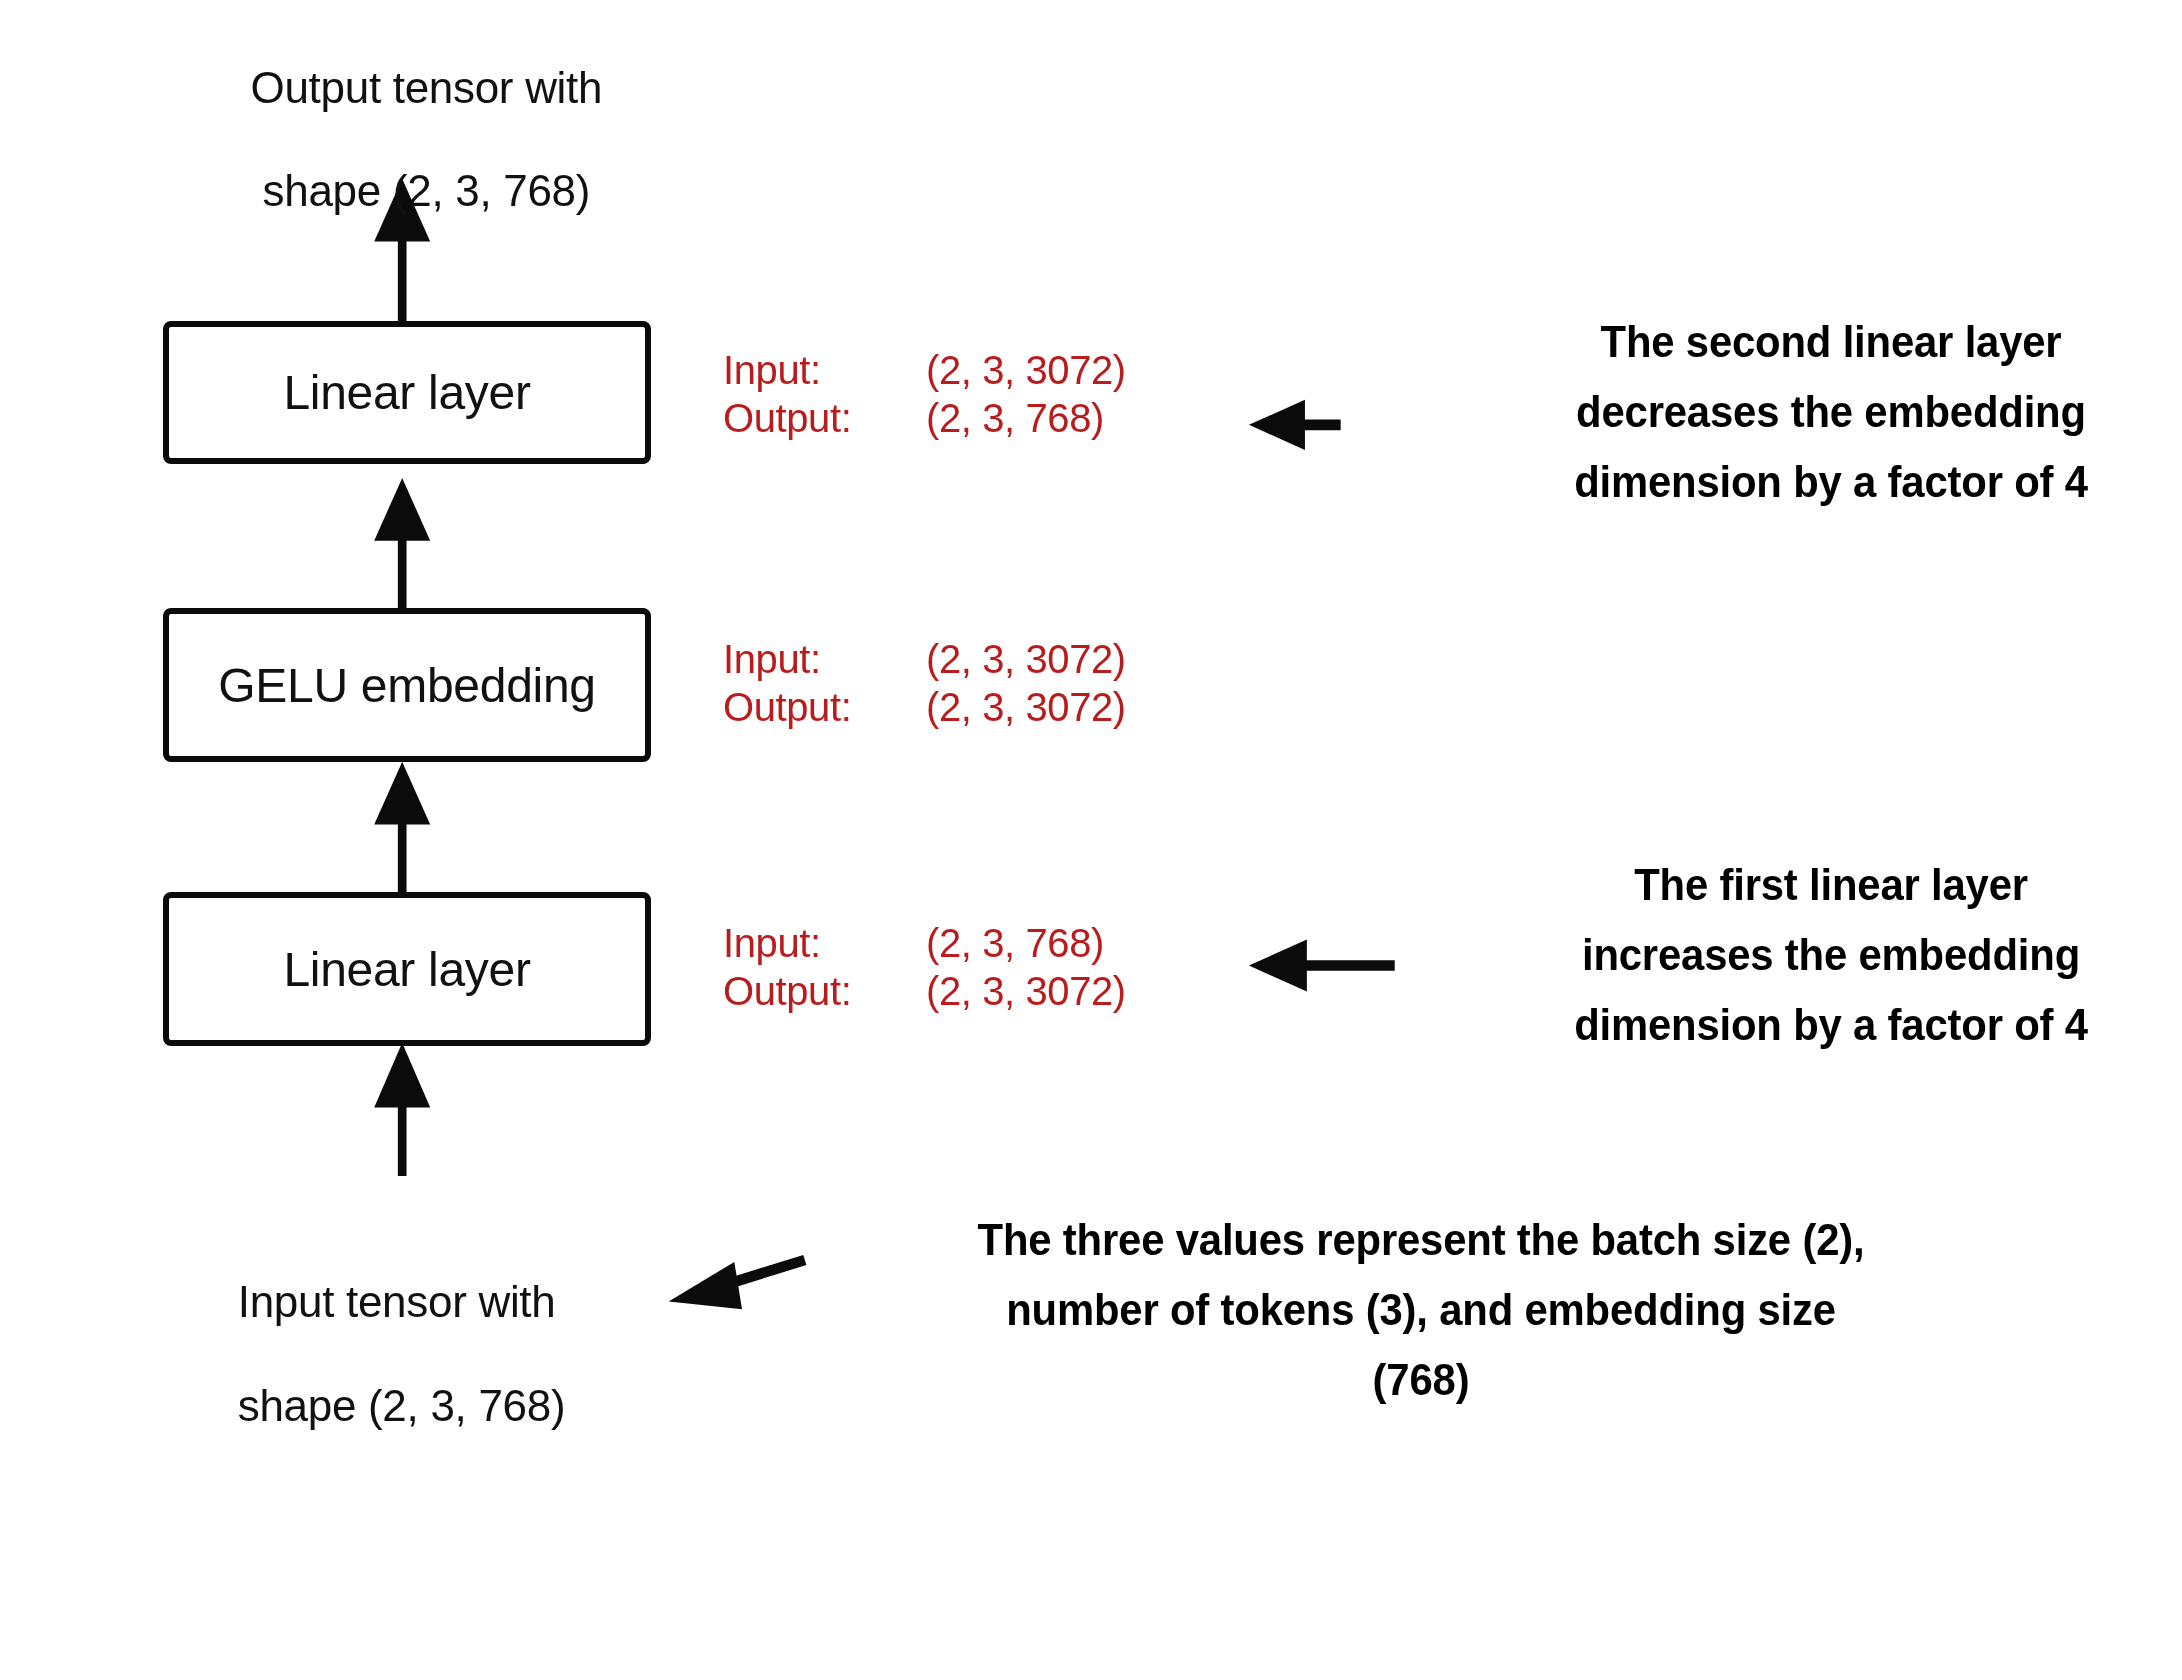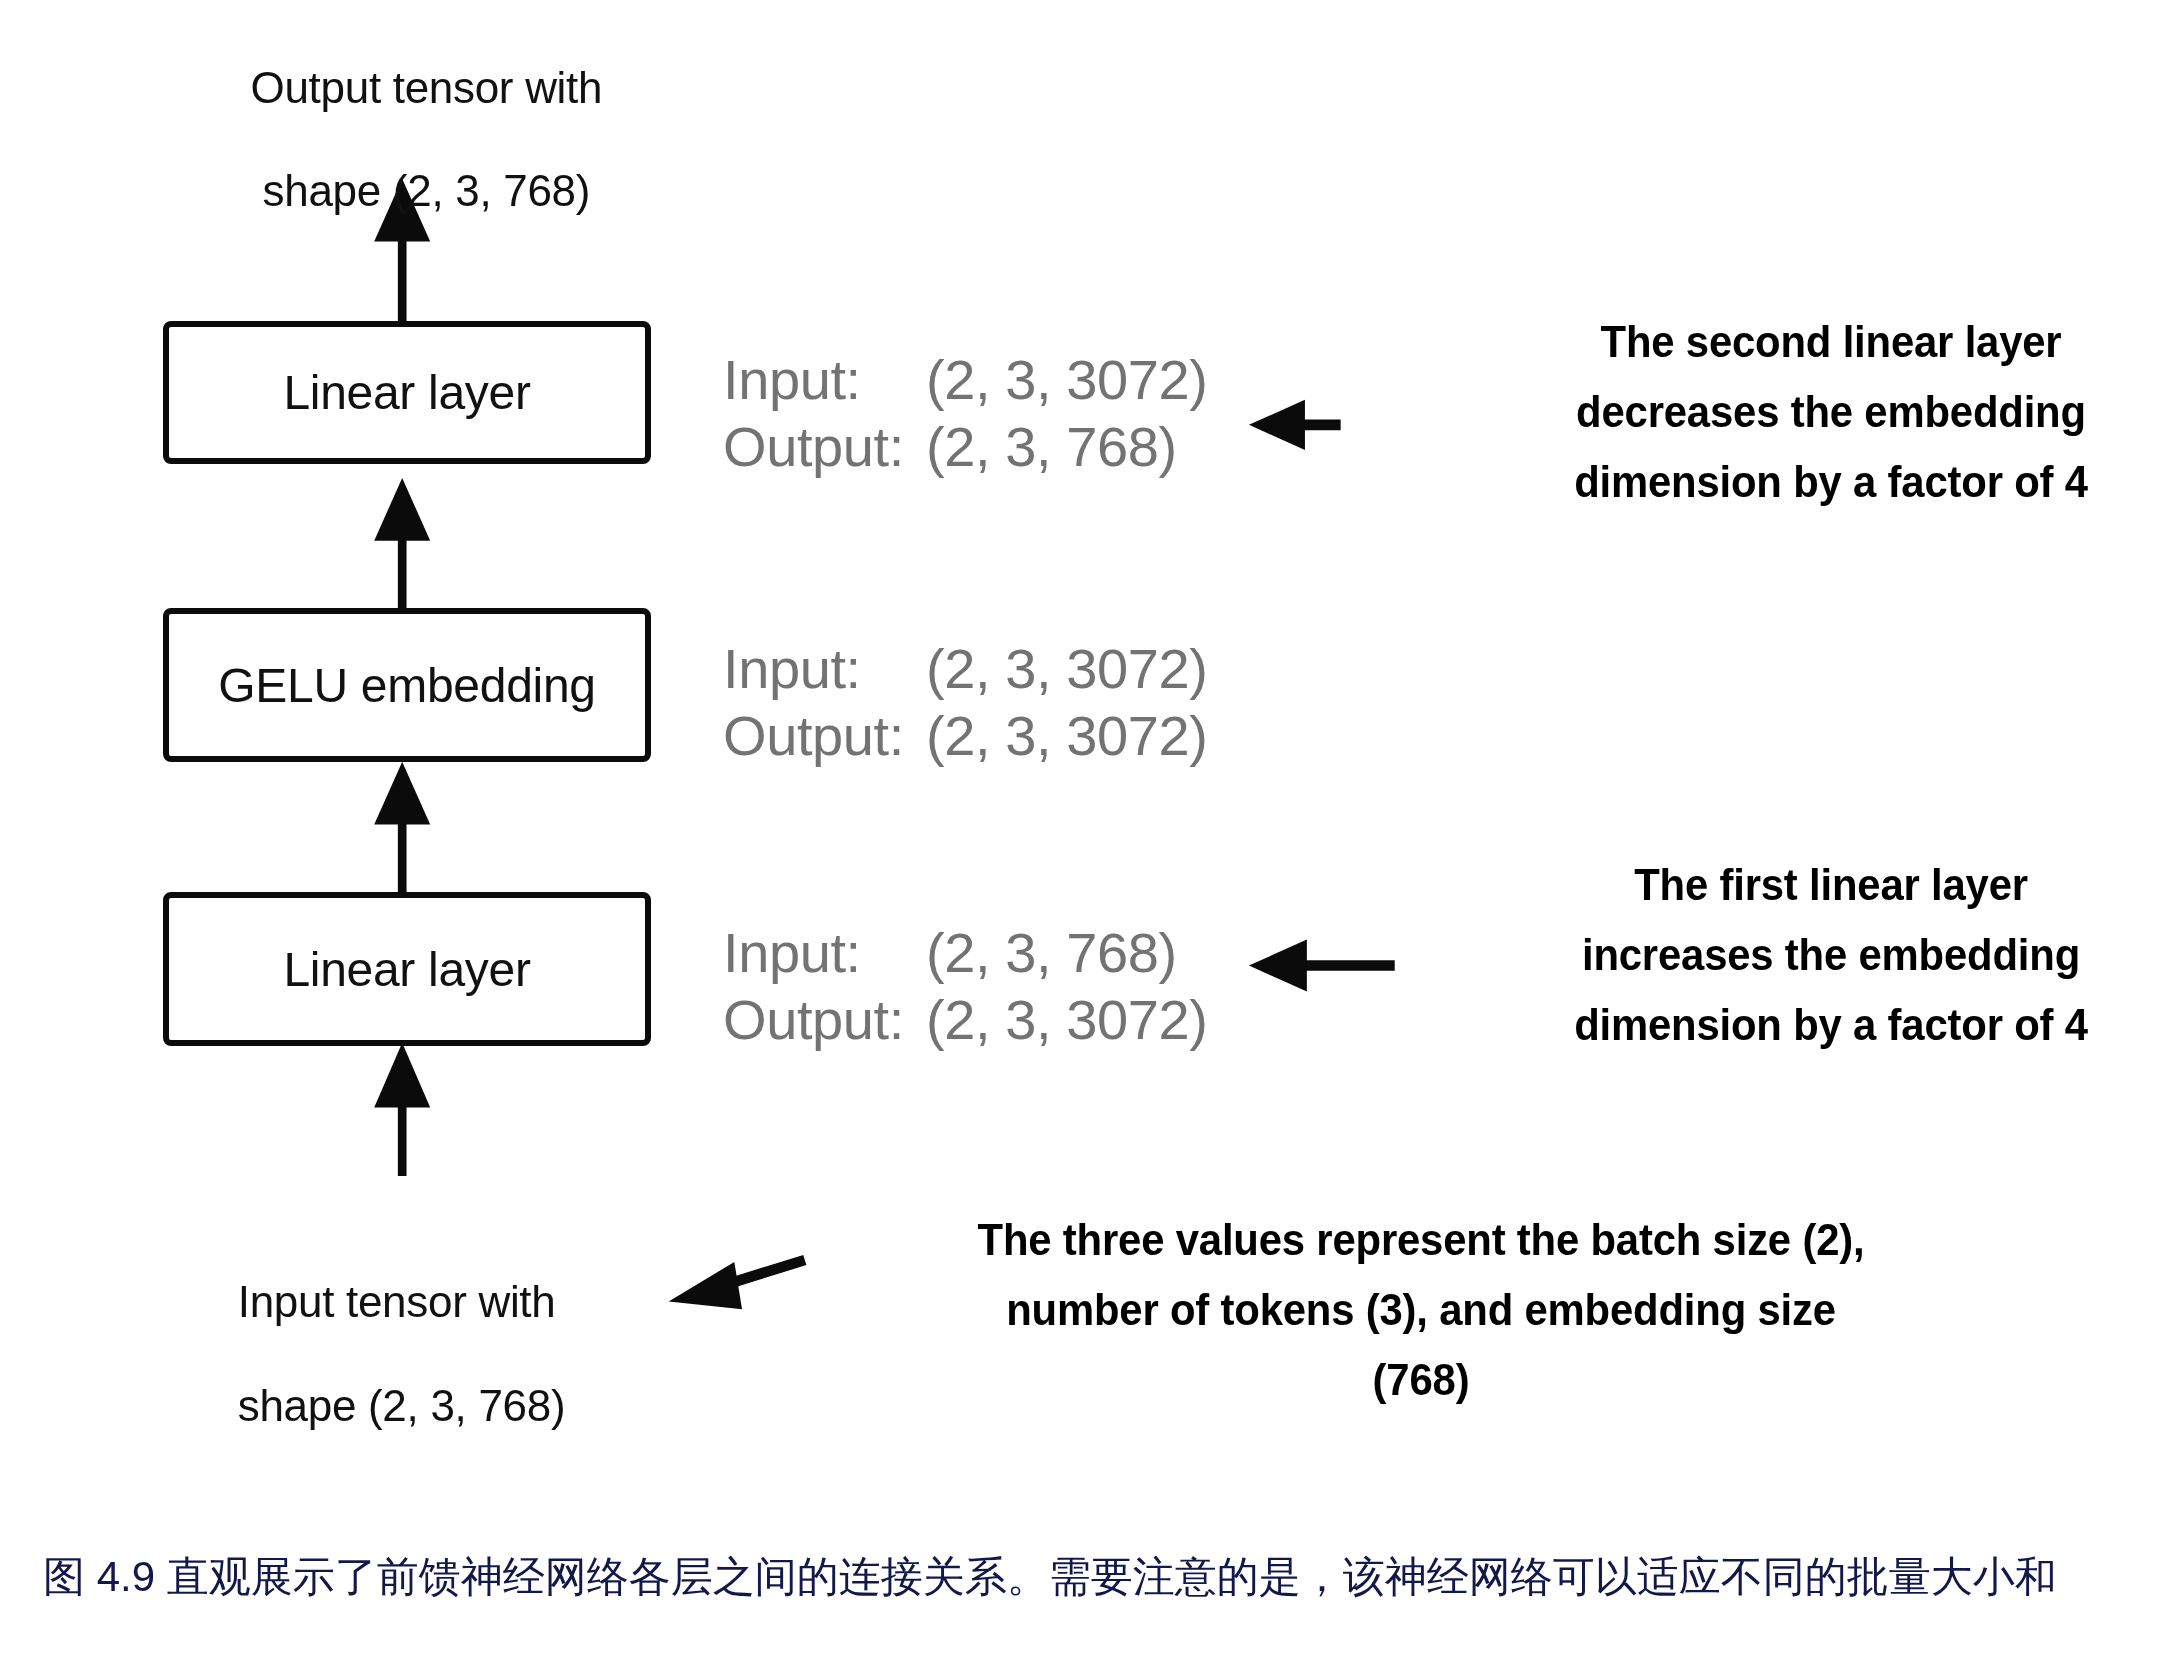--- a/index.html
+++ b/index.html
@@ -47,23 +47,23 @@
     font-family: "Liberation Sans", "DejaVu Sans", sans-serif;
     font-size: 48px;
     color: #111111;
     letter-spacing: -0.3px;
     white-space: nowrap;
   }
 
   
   .io-block {
     font-family: "Liberation Sans", "DejaVu Sans", sans-serif;
-    font-size: 56px;
+    font-size: 40px;
     line-height: 1.20;
-    color: #737373;
+    color: #b91c1c;
     letter-spacing: -0.4px;
     white-space: nowrap;
   }
   .io-row { display: block; }
   .io-key {
     display: inline-block;
     width: 203px;
   }
   .io-val { display: inline-block; }
 
@@ -207,17 +207,16 @@
     <span class="ann-line">number of tokens (3), and embedding size</span>
     <span class="ann-line">(768)</span>
   </div>
 
   <div class="abs tensor-label" style="left:174px; top:1224px; width:618px;">
     <span>Input tensor with</span><br>
     <span>shape (2, 3, 768)</span>
   </div>
 
   <div class="abs caption" style="left:27px; top:1545px; width:2134px;">
-    <span class="cap-line">图 4.9 直观展示了前馈神经网络各层之间的连接关系。需要注意的是，该神经网络可以适应不同的批量大小和</span>
   </div>
 
 </div>
 
 
 </body></html>

